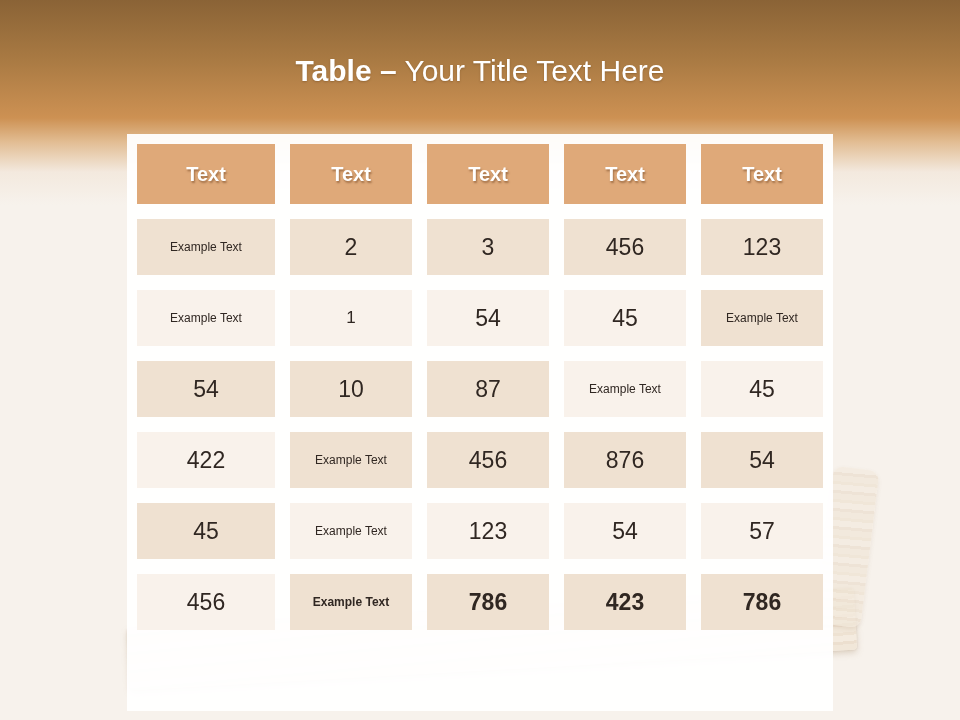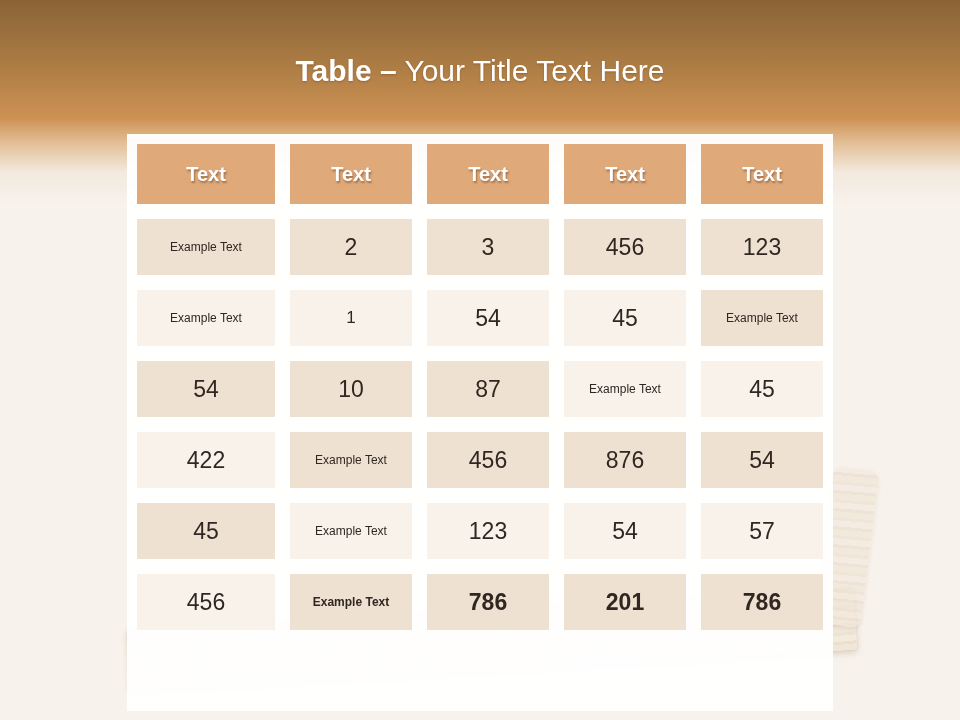--- a/index.html
+++ b/index.html
@@ -114,16 +114,16 @@
       <div class="cell num odd">876</div>
       <div class="cell num odd">54</div>
       <div class="cell num odd">45</div>
       <div class="cell label even">Example Text</div>
       <div class="cell num even">123</div>
       <div class="cell num even">54</div>
       <div class="cell num even">57</div>
       <div class="cell num even">456</div>
       <div class="cell label odd bold">Example Text</div>
       <div class="cell num odd bold">786</div>
-      <div class="cell num odd bold">201</div>
+      <div class="cell num odd bold">423</div>
       <div class="cell num odd bold">786</div>
     </div>
 </div>
 
 </body></html>

